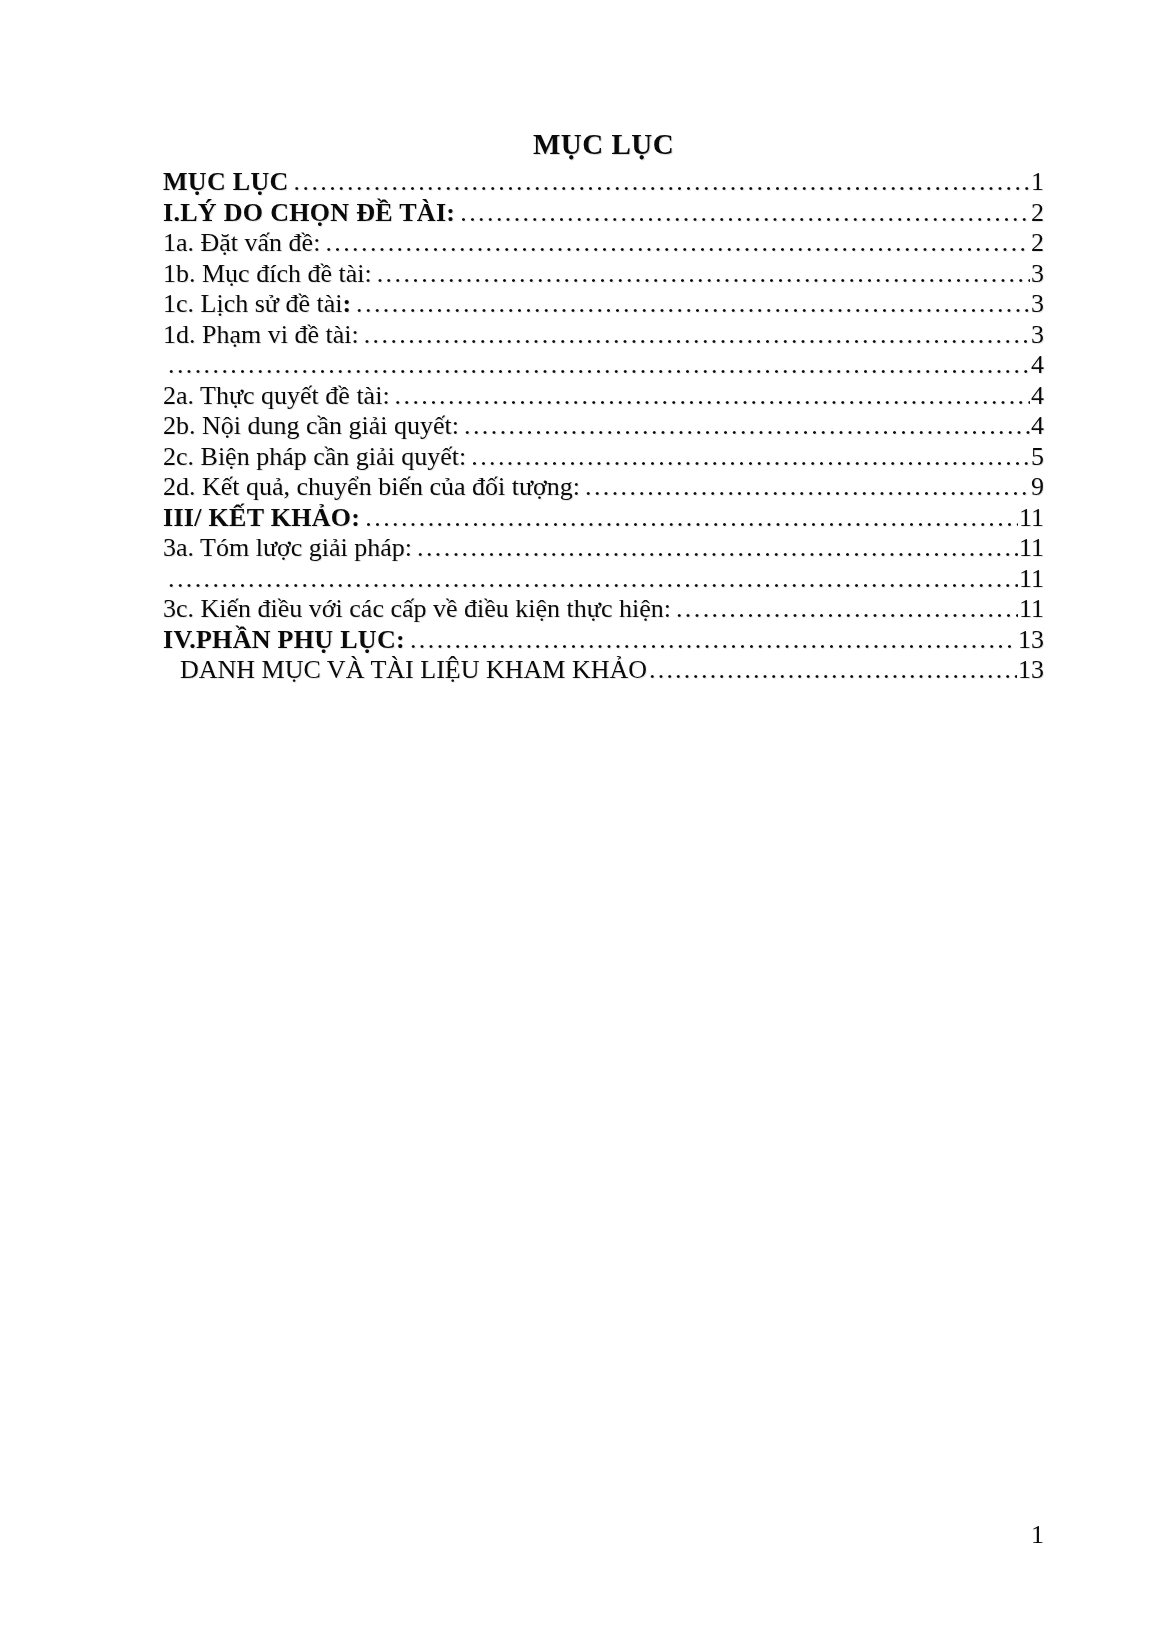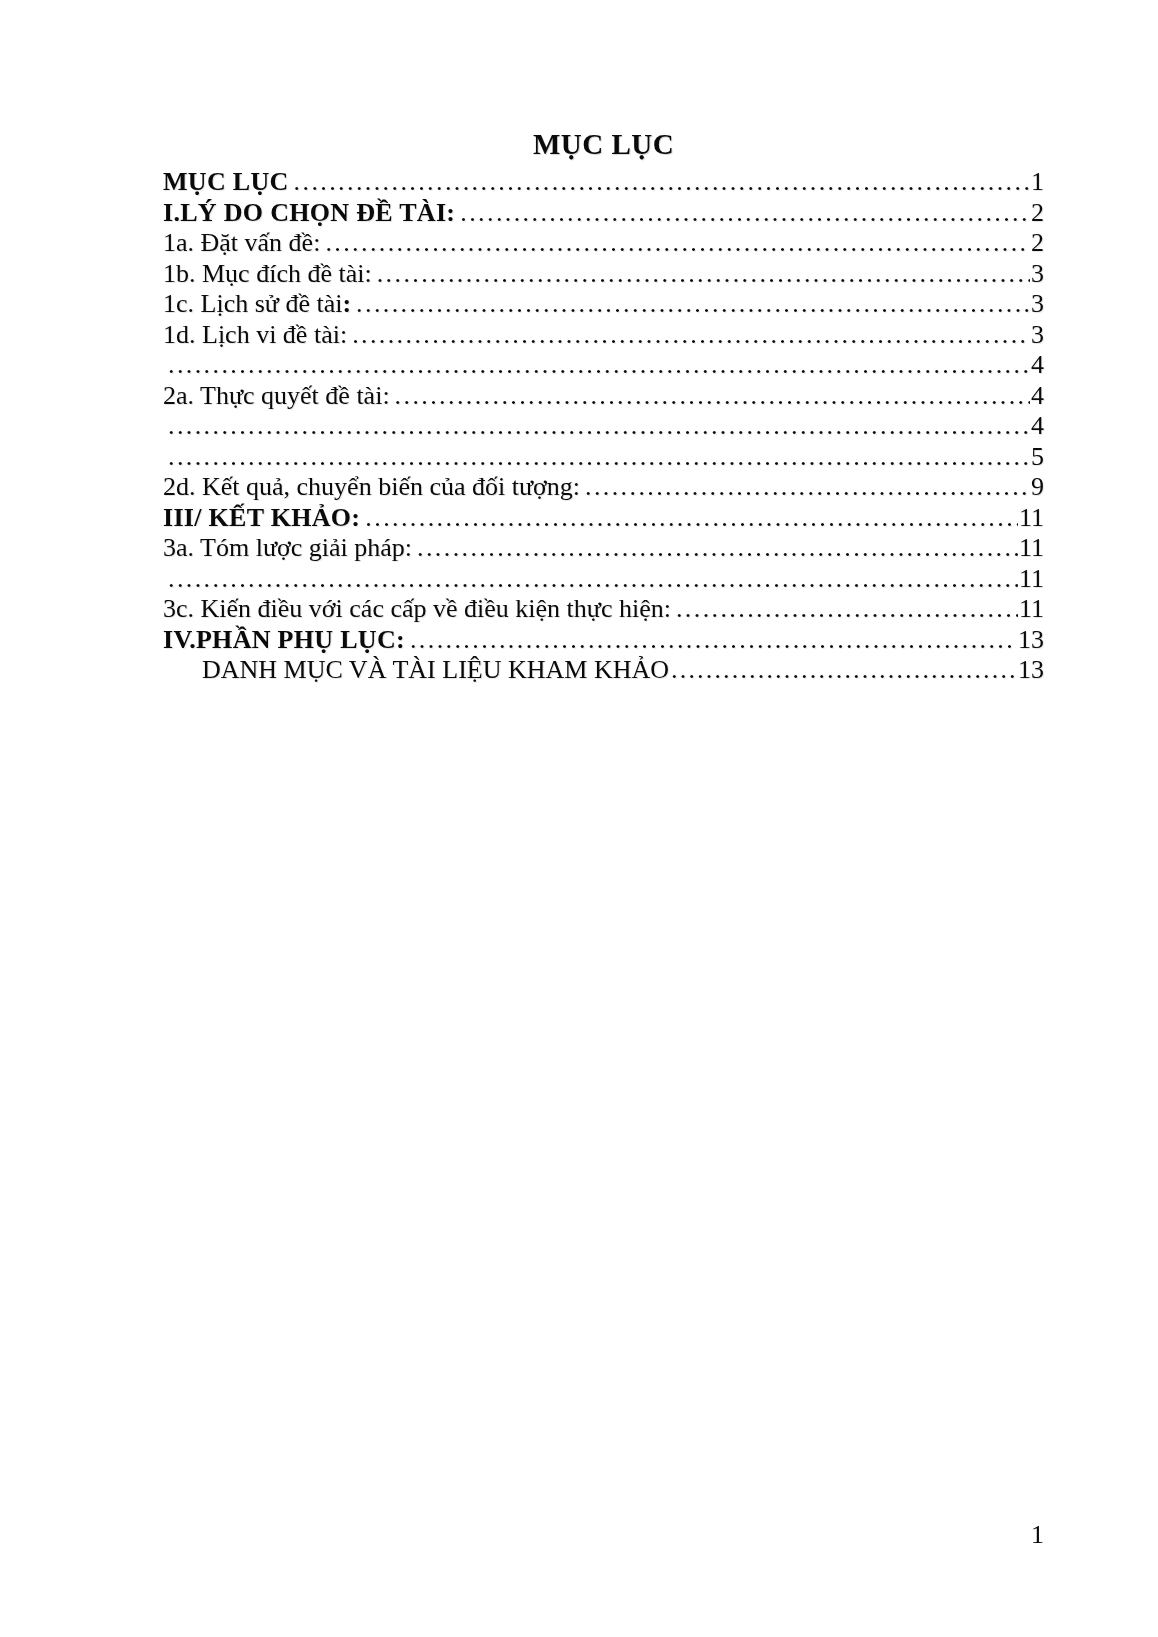--- a/index.html
+++ b/index.html
@@ -43,21 +43,21 @@
     line-height: 30.5px;
     height: 30.5px;
     white-space: nowrap;
     text-shadow: 1px 1px 0 rgba(140,140,140,0.22);
   }
   .toc-row.bold .toc-label {
     font-weight: bold;
     letter-spacing: 0.3px;
   }
   .toc-row.indent {
-    margin-left: 39px;
+    margin-left: 17px;
   }
   .toc-label {
     flex: 0 0 auto;
   }
   .toc-label b { font-weight: bold; }
   .toc-leader {
     flex: 1 1 auto;
     min-width: 0;
     overflow: hidden;
     white-space: nowrap;
@@ -111,42 +111,44 @@
     <span class="toc-page">3</span>
   </div>
 
   <div class="toc-row">
     <span class="toc-label">1c. Lịch sử đề tài<b>:</b></span>
     <span class="toc-leader">....................................................................................................................................................................................................................................................................</span>
     <span class="toc-page">3</span>
   </div>
 
   <div class="toc-row">
-    <span class="toc-label">1d. Lịch vi đề tài:</span>
+    <span class="toc-label">1d. Phạm vi đề tài:</span>
     <span class="toc-leader">....................................................................................................................................................................................................................................................................</span>
     <span class="toc-page">3</span>
   </div>
 
   <div class="toc-row bold">
     <span class="toc-leader">....................................................................................................................................................................................................................................................................</span>
     <span class="toc-page">4</span>
   </div>
 
   <div class="toc-row">
     <span class="toc-label">2a. Thực quyết đề tài:</span>
     <span class="toc-leader">....................................................................................................................................................................................................................................................................</span>
     <span class="toc-page">4</span>
   </div>
 
   <div class="toc-row">
+    <span class="toc-label">2b. Nội dung cần giải quyết:</span>
     <span class="toc-leader">....................................................................................................................................................................................................................................................................</span>
     <span class="toc-page">4</span>
   </div>
 
   <div class="toc-row">
+    <span class="toc-label">2c. Biện pháp cần giải quyết:</span>
     <span class="toc-leader">....................................................................................................................................................................................................................................................................</span>
     <span class="toc-page">5</span>
   </div>
 
   <div class="toc-row">
     <span class="toc-label">2d. Kết quả, chuyển biến của đối tượng:</span>
     <span class="toc-leader">....................................................................................................................................................................................................................................................................</span>
     <span class="toc-page">9</span>
   </div>
 

